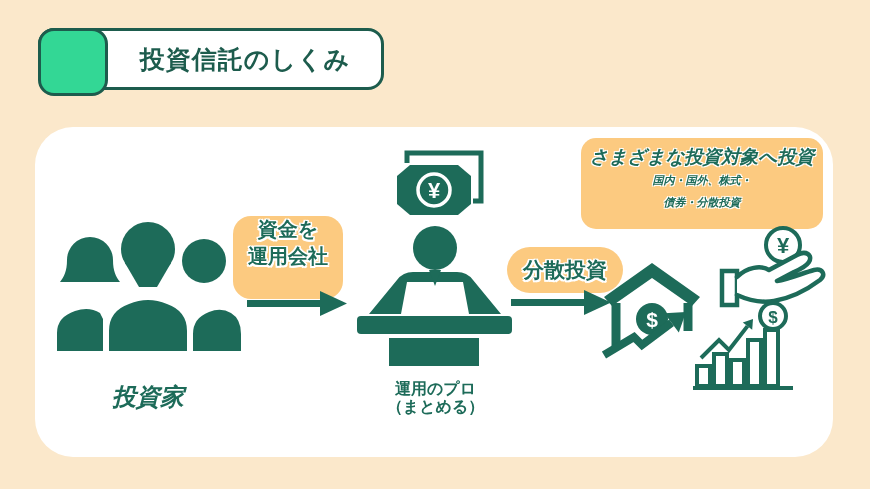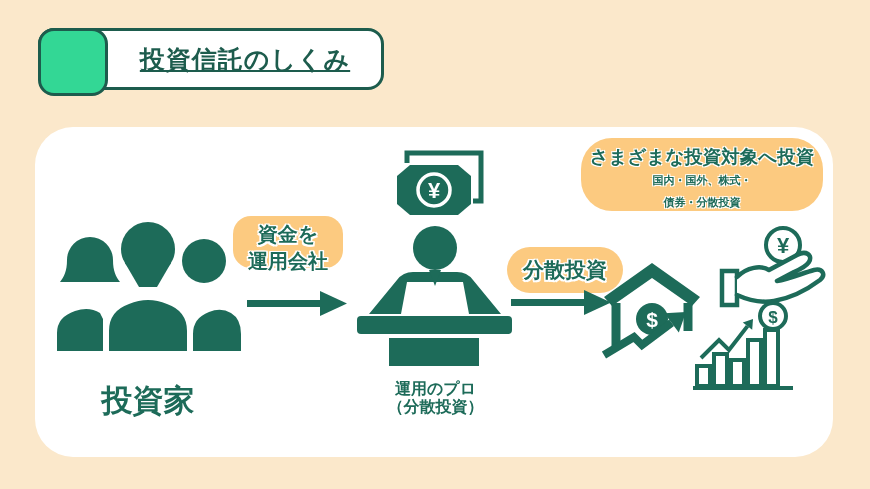--- a/index.html
+++ b/index.html
@@ -18,59 +18,59 @@
     display:flex; align-items:center; justify-content:center;
     padding-left:68px;
   }
   .title-accent {
     position:absolute; left:-3px; top:-3px; width:70px; height:68px;
     background:#33d795; border:3px solid #1d5c4d; border-radius:16px;
   }
   .title-text {
     font-size:25px; font-weight:bold; color:#1d5c4d; letter-spacing:1px;
     white-space:nowrap;
-    text-decoration:underline;
   }
 
   
   .card {
     position:absolute; left:35px; top:127px; width:798px; height:330px;
     background:#ffffff; border-radius:38px;
   }
   .abs { position:absolute; }
 
   
   .node-label {
     color:#1d6b59; font-weight:bold; text-align:center; line-height:1.15;
   }
-  .investors-label { left:8px; top:256px; width:210px; font-size:31px; }
+  .investors-label { left:8px; top:256px; width:210px; font-size:24px;font-style:italic; }
   .manager-label   { left:288px; top:253px; width:225px; font-size:16px; }
 
   
   .o-badge {
     background:#fcca80; color:#1d6b59; font-weight:bold; text-align:center;
     border-radius:18px;
     text-shadow:-1.5px -1.5px 0 #fff, 1.5px -1.5px 0 #fff,
                 -1.5px 1.5px 0 #fff, 1.5px 1.5px 0 #fff,
                  0 -1.5px 0 #fff, 0 1.5px 0 #fff,
                 -1.5px 0 0 #fff, 1.5px 0 0 #fff;
   }
   .pool-badge {
-    left:198px; top:89px; width:110px; height:52px;
-    font-size:20px; line-height:27px; padding-top:5px;
+    left:198px; top:89px; width:110px; height:83px;
+    font-size:20px; line-height:27px; 
   }
   .diversify-badge {
     left:472px; top:120px; width:116px; height:46px;
     font-size:21px; line-height:46px; border-radius:23px;
   }
   .targets-badge {
-    left:546px; top:11px; width:242px; height:73px;
-    border-radius:31px; padding-top:6px;
+    left:546px; top:11px; width:242px; height:91px;
+    border-radius:15px; padding-top:6px;
     text-shadow:-1px -1px 0 #fff, 1px -1px 0 #fff,
                 -1px 1px 0 #fff, 1px 1px 0 #fff;
+    font-style:italic;
   }
   .targets-title { font-size:18.5px; line-height:25px; }
   .targets-line  { font-size:11px; line-height:22px; }
 
   
   .ic { display:block; }
   .arrow-1 { left:212px; top:164px; }
   .arrow-2 { left:476px; top:163px; }
   .people   { left:18px;  top:92px;  }
   .notes    { left:358px; top:22px;  }
@@ -130,21 +130,21 @@
       <circle cx="78" cy="22" r="22"></circle>
       <path d="M12,88 L40,54 Q46,46 56,46 L100,46 Q110,46 116,54 L144,88 Z"></path>
       <polygon points="50,56 106,56 112,88 44,88" fill="#fff"></polygon>
       <polygon points="72,44 84,44 78,60"></polygon>
       <rect x="0" y="90" width="155" height="18" rx="4"></rect>
       <rect x="32" y="112" width="90" height="28"></rect>
     </svg>
 
     <div class="node-label abs manager-label">
       <div>運用のプロ</div>
-      <div>（分散投資）</div>
+      <div>（まとめる）</div>
     </div>
 
     <div class="o-badge abs diversify-badge">分散投資</div>
 
     <svg class="ic abs arrow-2" width="100" height="25" viewBox="0 0 100 25">
       <rect x="0" y="9" width="76" height="7" fill="#1d6b59"></rect>
       <polygon points="73,0 100,12.5 73,25" fill="#1d6b59"></polygon>
     </svg>
 
     <div class="o-badge abs targets-badge">

